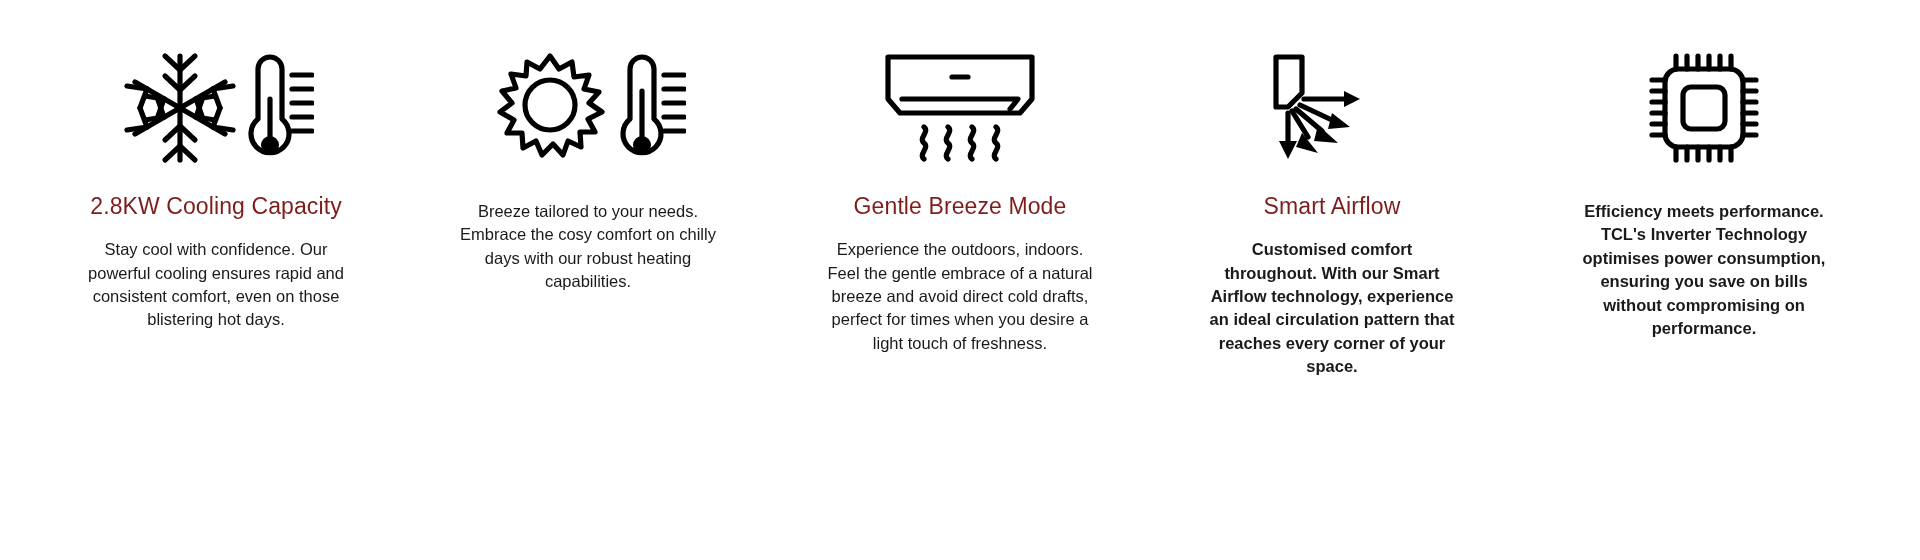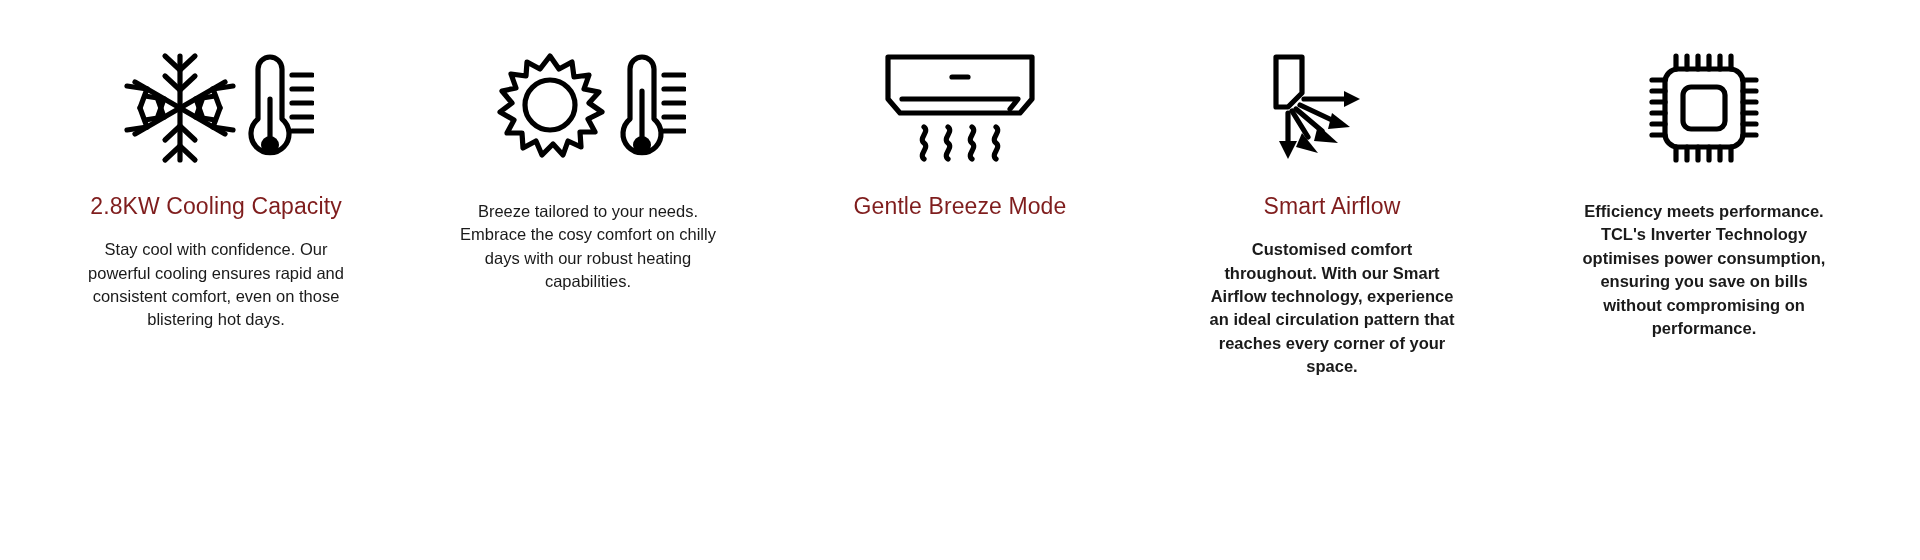--- a/index.html
+++ b/index.html
@@ -165,20 +165,21 @@
 
         <line x1="72" y1="28" x2="88" y2="28"></line>
 
         <path d="M44 78 c6 5 -6 11 0 16 c6 5 -6 11 0 16"></path>
         <path d="M68 78 c6 5 -6 11 0 16 c6 5 -6 11 0 16"></path>
         <path d="M92 78 c6 5 -6 11 0 16 c6 5 -6 11 0 16"></path>
         <path d="M116 78 c6 5 -6 11 0 16 c6 5 -6 11 0 16"></path>
       </svg>
     </div>
     <h3 class="feature-title">Gentle Breeze Mode</h3>
+    <p class="feature-body">Experience the outdoors, indoors. Feel the gentle embrace of a natural breeze and avoid direct cold drafts, perfect for times when you desire a light touch of freshness.</p>
   </div>
 
   <div class="feature-col col-narrow">
     <div class="icon-wrap">
       <svg width="140" height="118" viewBox="0 0 140 118" fill="none" stroke="#000000" stroke-width="5.2" stroke-linecap="round" stroke-linejoin="round">
 
         <path d="M14 8 H40 V44 L26 58 H14 Z"></path>
 
         <g fill="#000000">
           <line x1="42" y1="50" x2="82" y2="50"></line>

